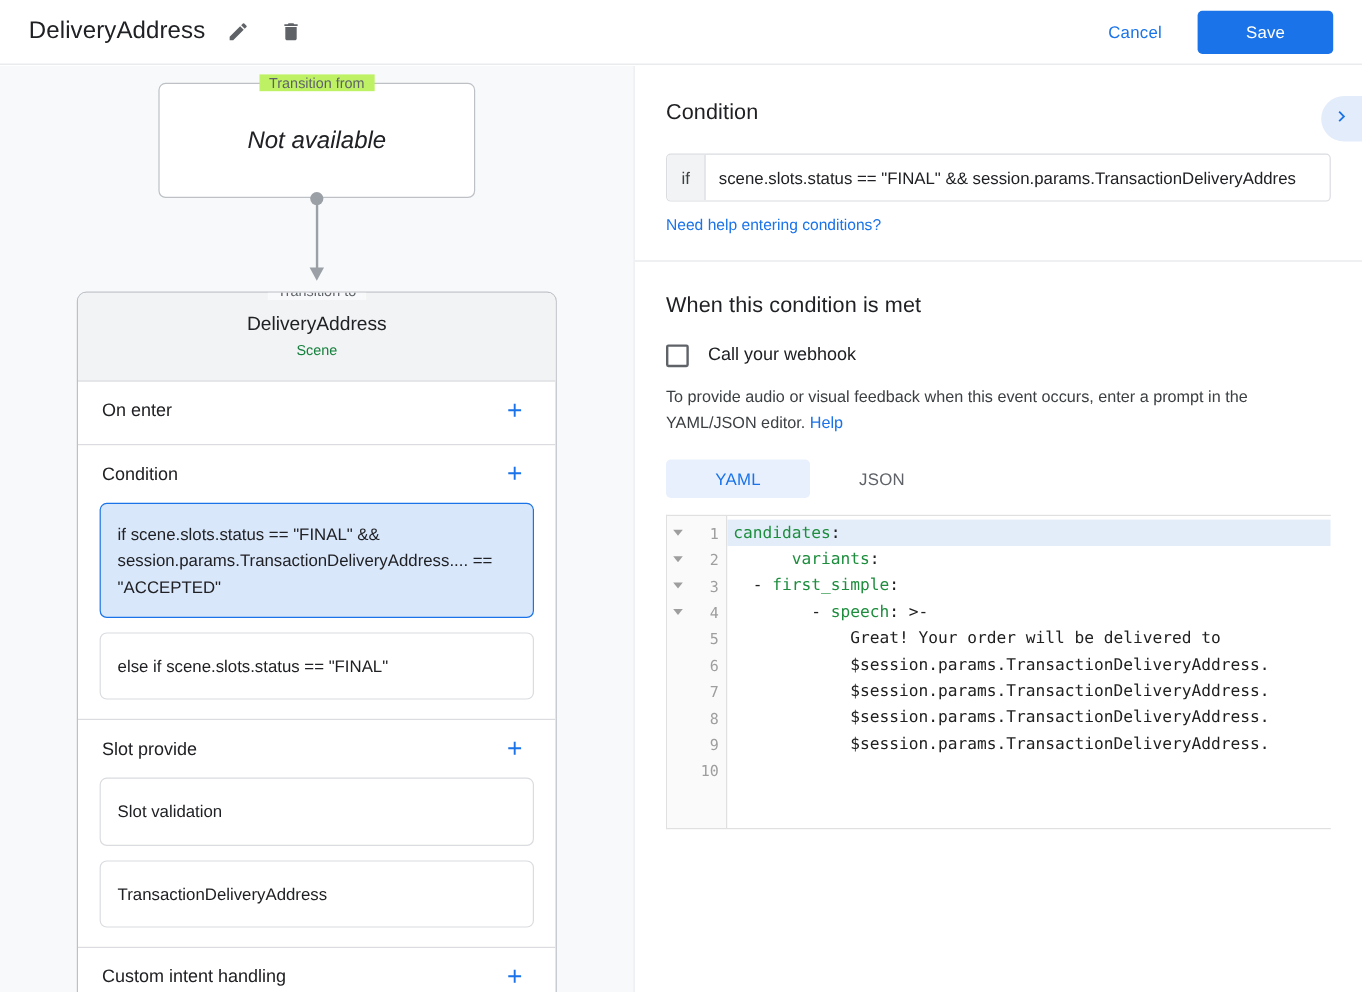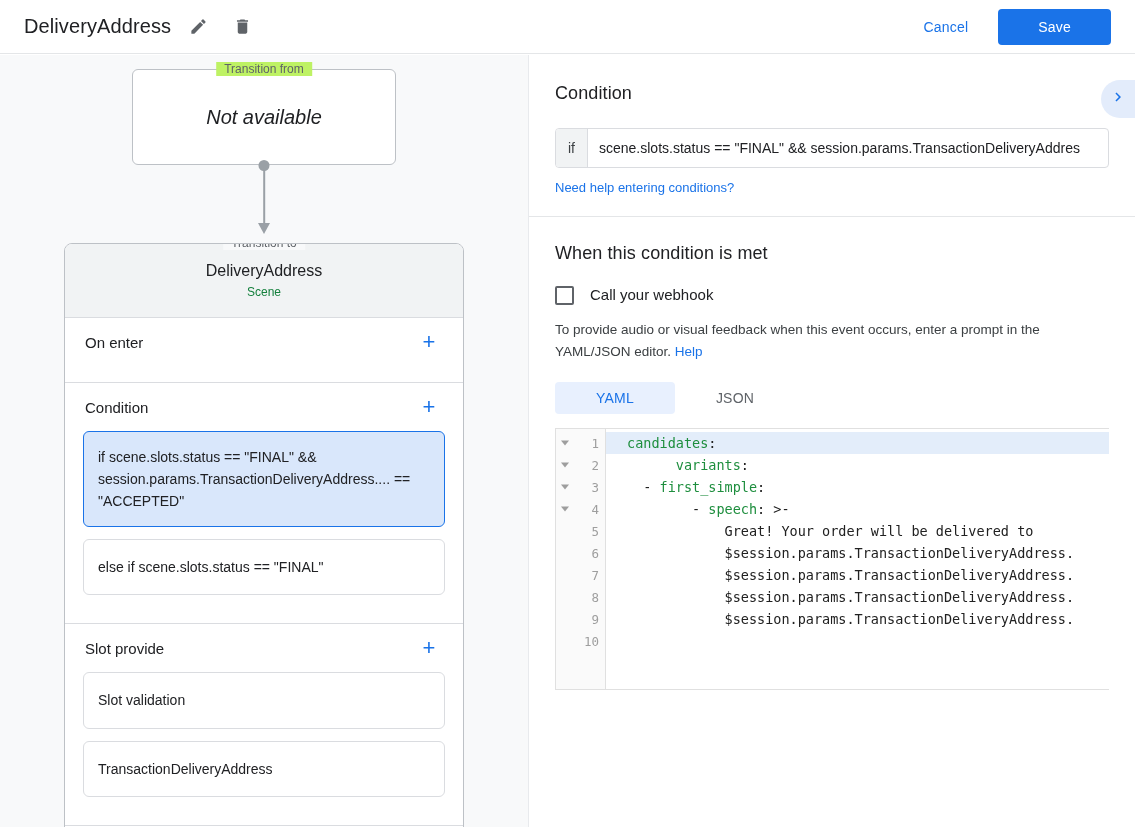--- a/index.html
+++ b/index.html
@@ -104,21 +104,21 @@
   }
   .to-head {
     background: #f1f3f4;
     padding: 18px 0 18px;
     text-align: center;
     border-bottom: 1px solid #dadce0;
   }
   .to-title { font-size: 16px; color: #202124; }
   .to-sub { font-size: 12px; color: #15803d; margin-top: 5px; }
 
-  .section { border-bottom: 1px solid #dadce0; padding: 0 0 16px; }
+  .section { border-bottom: 1px solid #dadce0; padding: 0 0 4px; }
   .section:last-child { border-bottom: none; }
   .sec-head {
     display: flex; align-items: center; justify-content: space-between;
     height: 48px; padding: 0 20px 0 20px;
   }
   .sec-title { font-size: 15px; color: #202124; }
   .plus-btn {
     width: 28px; height: 28px; display: flex; align-items: center;
     justify-content: center; cursor: pointer; border-radius: 50%;
     color: #1a73e8; font-size: 22px; line-height: 1; font-weight: 300;
@@ -252,21 +252,21 @@
     border-top: 5px solid #9e9e9e;
     cursor: pointer;
   }
   .code {
     flex: 1; padding-top: 3px; overflow: hidden; position: relative;
   }
   .cline {
     height: 22px; line-height: 22px;
     font-family: "DejaVu Sans Mono", monospace;
     font-size: 13.5px; color: #212121;
-    white-space: pre; padding-left: 21px;
+    white-space: pre; padding-left: 5px;
   }
   .cline.hl { background: #e3edfa; }
   .k { color: #1e8e3e; }
   .p { color: #212121; }
 </style>
 </head>
 <body>
 
 <div class="topbar">
   <div class="topbar-title">DeliveryAddress</div>

